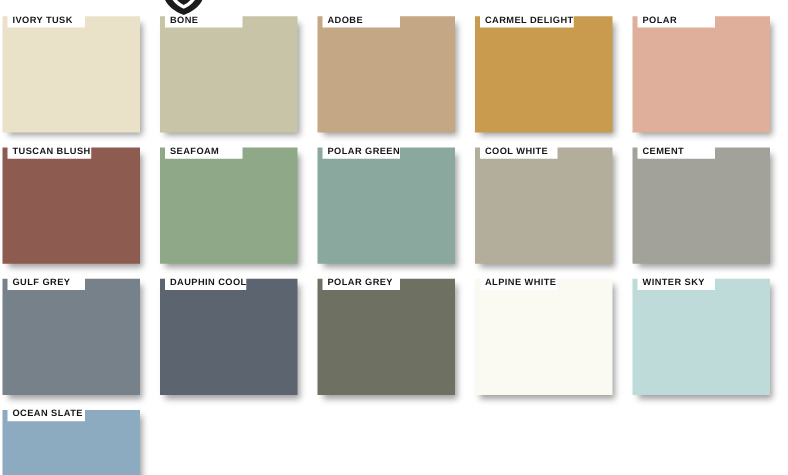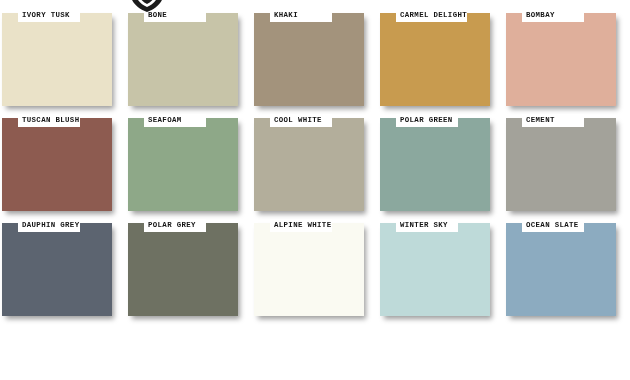--- a/index.html
+++ b/index.html
@@ -60,34 +60,33 @@
     left: 2px;
     width: 110px;
     height: 93px;
     box-shadow: 3px 4px 5px -1px rgba(0,0,0,0.38);
   }
 
   
   .swatch-label {
     position: absolute;
     top: 0px;
-    left: 18px;
+    left: 6px;
     height: 13px;
     min-width: 62px;
     background: #ffffff;
     color: #151515;
     font-size: 7.4px;
     font-weight: bold;
     letter-spacing: 0.35px;
     line-height: 13px;
     padding: 0 0 0 4px;
     white-space: nowrap;
     z-index: 2;
     box-sizing: border-box;
-    font-family: Liberation Mono, monospace;
   }
 
   
   .swatch-grid .row-4 .swatch-chip {
     height: 93px;
   }
 </style>
 </head>
 <body>
 
@@ -104,58 +103,62 @@
   <div class="swatch-grid">
 
     <div class="swatch-cell row-1">
       <div class="swatch-chip" style="background-color: rgb(234, 226, 200);"></div>
       <div class="swatch-label">IVORY TUSK</div>
     </div>
     <div class="swatch-cell row-1">
       <div class="swatch-chip" style="background-color: rgb(199, 196, 168);"></div>
       <div class="swatch-label">BONE</div>
     </div>
+    <div class="swatch-cell row-1">
+      <div class="swatch-chip" style="background-color: rgb(196, 168, 134);"></div>
+      <div class="swatch-label">ADOBE</div>
+    </div>
 
-    <div class="swatch-cell row-2">
-      <div class="swatch-chip" style="background-color: rgb(163, 147, 124);"></div>
-      <div class="swatch-label">KHAKI</div>
-    </div>
     <div class="swatch-cell row-2">
       <div class="swatch-chip" style="background-color: rgb(200, 155, 79);"></div>
       <div class="swatch-label">CARMEL DELIGHT</div>
     </div>
     <div class="swatch-cell row-2">
       <div class="swatch-chip" style="background-color: rgb(223, 175, 155);"></div>
-      <div class="swatch-label">BOMBAY</div>
+      <div class="swatch-label">POLAR</div>
     </div>
     <div class="swatch-cell row-2">
       <div class="swatch-chip" style="background-color: rgb(141, 91, 80);"></div>
       <div class="swatch-label">TUSCAN BLUSH</div>
     </div>
 
     <div class="swatch-cell row-3">
       <div class="swatch-chip" style="background-color: rgb(142, 168, 136);"></div>
       <div class="swatch-label">SEAFOAM</div>
     </div>
     <div class="swatch-cell row-3">
+      <div class="swatch-chip" style="background-color: rgb(139, 168, 158);"></div>
+      <div class="swatch-label">POLAR GREEN</div>
+    </div>
+    <div class="swatch-cell row-3">
       <div class="swatch-chip" style="background-color: rgb(179, 174, 155);"></div>
       <div class="swatch-label">COOL WHITE</div>
-    </div>
-    <div class="swatch-cell row-3">
-      <div class="swatch-chip" style="background-color: rgb(139, 168, 158);"></div>
-      <div class="swatch-label">POLAR GREEN</div>
     </div>
     <div class="swatch-cell row-3">
       <div class="swatch-chip" style="background-color: rgb(163, 162, 154);"></div>
       <div class="swatch-label">CEMENT</div>
     </div>
+    <div class="swatch-cell row-3">
+      <div class="swatch-chip" style="background-color: rgb(119, 129, 138);"></div>
+      <div class="swatch-label">GULF GREY</div>
+    </div>
 
     <div class="swatch-cell row-4">
       <div class="swatch-chip" style="background-color: rgb(92, 100, 112);"></div>
-      <div class="swatch-label">DAUPHIN GREY</div>
+      <div class="swatch-label">DAUPHIN COOL</div>
     </div>
     <div class="swatch-cell row-4">
       <div class="swatch-chip" style="background-color: rgb(110, 113, 98);"></div>
       <div class="swatch-label">POLAR GREY</div>
     </div>
     <div class="swatch-cell row-4">
       <div class="swatch-chip" style="background-color: rgb(250, 250, 242);"></div>
       <div class="swatch-label">ALPINE WHITE</div>
     </div>
     <div class="swatch-cell row-4">

